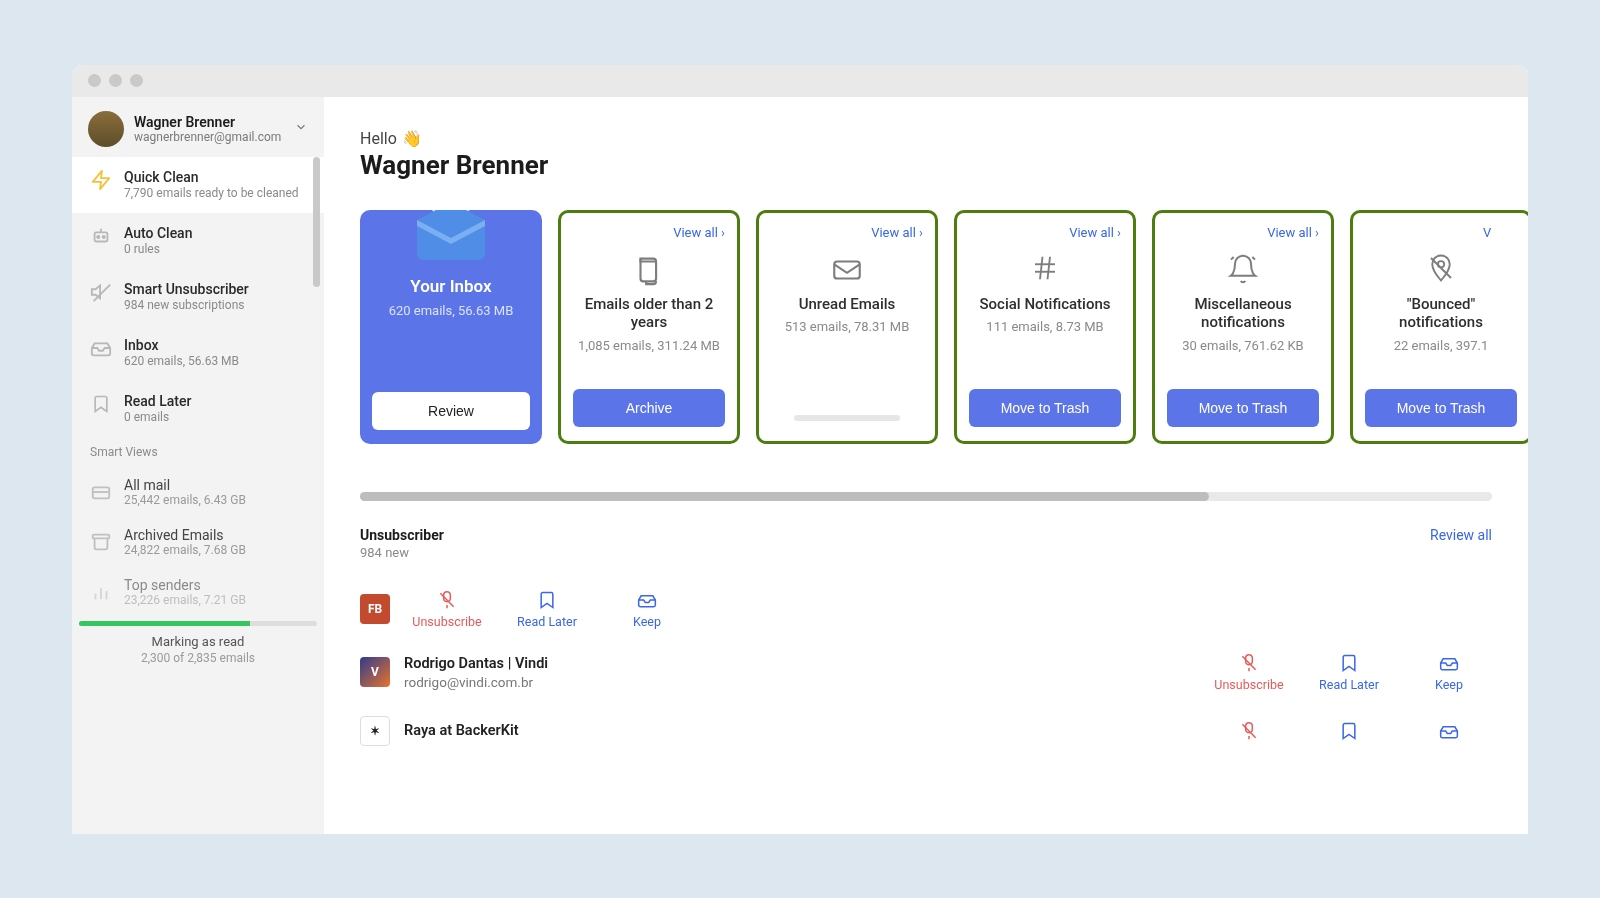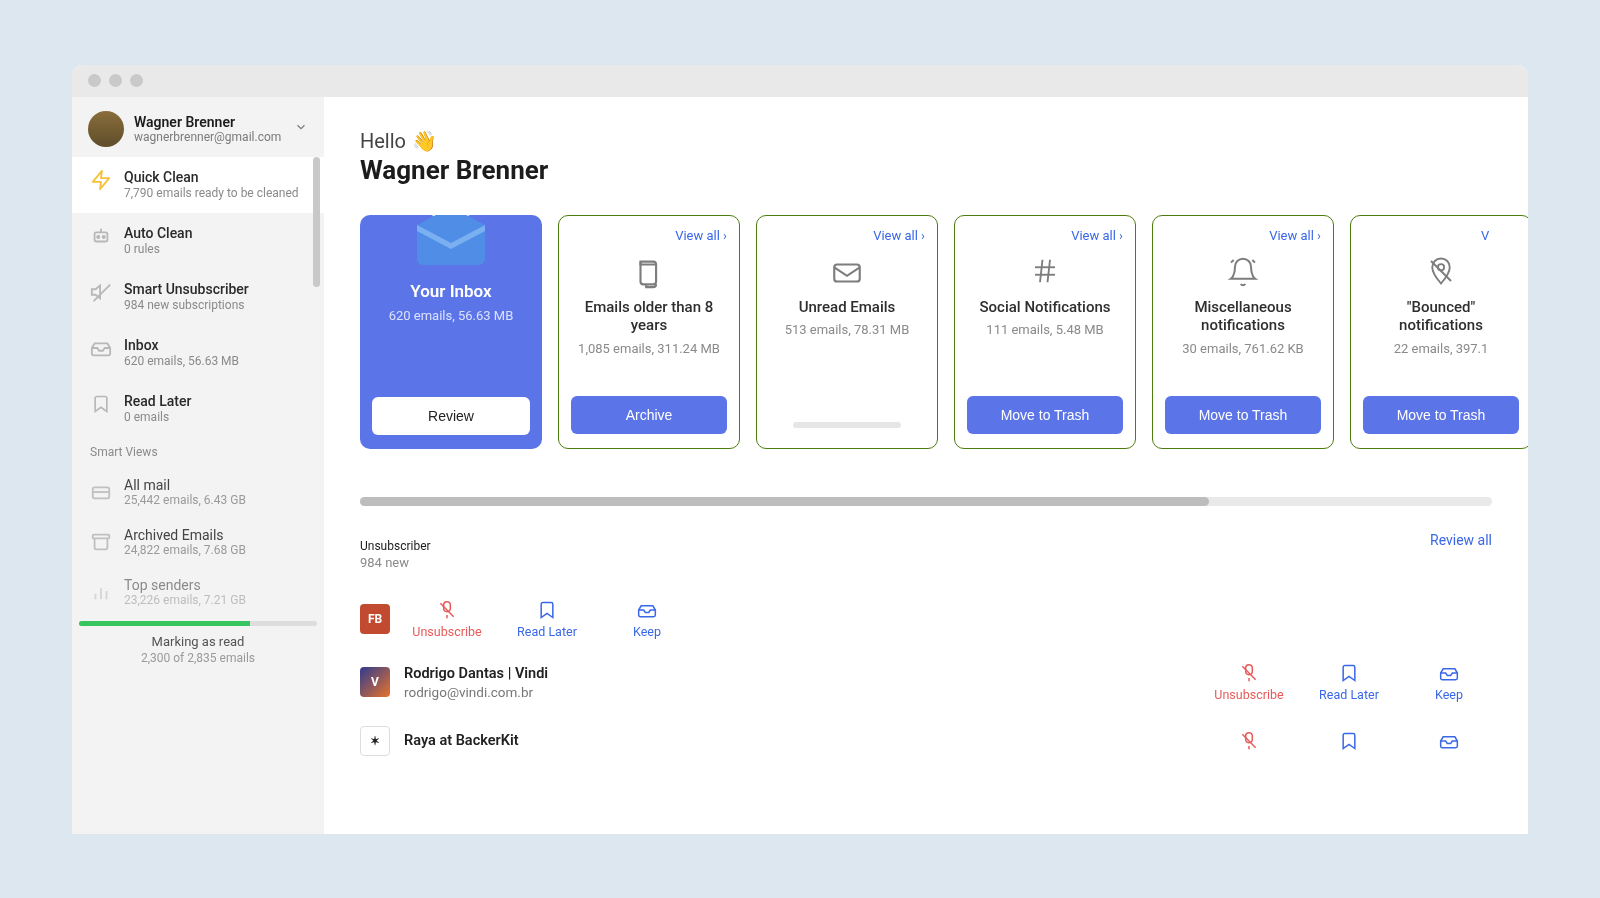--- a/index.html
+++ b/index.html
@@ -78,34 +78,34 @@
   .progress-sub { text-align: center; font-size: 12px; color: #9a9a9a; margin-top: 2px; }
   .sidebar-scrollbar { position: absolute; right: 4px; top: 60px; width: 7px; height: 130px; background: #c9c9c9; border-radius: 4px; }
   .main {
     flex: 1;
     background: #fff;
     padding: 32px 0 0 36px;
     overflow: hidden;
     display: flex;
     flex-direction: column;
   }
-  .hello { font-size: 20px; color: #444; font-weight: 400; display:flex; align-items:center; gap:6px; }
+  .hello { font-size: 16px; color: #444; font-weight: 400; display:flex; align-items:center; gap:6px; }
   .user { font-size: 26px; font-weight: 700; color: #1c1c1c; margin-top: 2px; }
   .cards {
     display: flex;
     gap: 16px;
     margin-top: 30px;
     overflow-x: hidden;
     padding-bottom: 30px;
     position: relative;
   }
   .card {
     width: 182px;
     height: 234px;
-    border: 1px solid #4d7c0f;
+    border: 3px solid #4d7c0f;
     border-radius: 10px;
     flex-shrink: 0;
     display: flex;
     flex-direction: column;
     padding: 12px 12px 14px 12px;
     position: relative;
   }
   .card .viewall { position: absolute; top: 12px; right: 12px; font-size: 13px; color: #3a67e8; cursor: pointer; }
   .card .card-icon { display:flex; justify-content:center; margin-top: 28px; margin-bottom: 8px; height:34px; color:#7d7d7d;}
   .card .card-title { text-align: center; font-size: 15px; color: #2e2e2e; font-weight: 500; line-height:1.25;}
@@ -129,21 +129,21 @@
     overflow: visible;
   }
   .card.primary .illus { height: 88px; display:flex; justify-content:center; align-items:flex-end; margin-top:-34px; position:relative;}
   .card.primary .card-title { color: #fff; font-size: 17px; font-weight: 600; margin-top: 12px;}
   .card.primary .card-sub { color: #dbe2ff; }
   .card.primary .card-btn { background: #fff; color: #222; }
   .card.unread .placeholder-line { height:6px; background:#e6e6e6; border-radius:3px; margin:4px auto 0; }
   .h-scroll { height: 9px; background: #e9e9e9; border-radius: 5px; margin-top: 18px; margin-right: 36px; position:relative; }
   .h-thumb { position:absolute; left:0; height:9px; width: 75%; background:#bdbdbd; border-radius:5px;}
   .unsub-head { display:flex; justify-content:space-between; align-items:flex-start; margin-top: 26px; padding-right: 36px;}
-  .unsub-title { font-size: 12px; font-weight: 400; color: #1c1c1c; margin-top: 7px; }
+  .unsub-title { font-size: 14px; font-weight: 700; color: #1c1c1c; }
   .unsub-sub { font-size: 13px; color: #8a8a8a; margin-top: 2px; }
   .review-all { font-size: 14px; color: #3a67e8; cursor:pointer; }
   .unsub-list { margin-top: 18px; padding-right: 36px; }
   .unsub-row { display:flex; align-items:center; gap:14px; padding: 12px 0; }
   .sender-badge { width:30px; height:30px; border-radius:4px; display:flex; align-items:center; justify-content:center; font-weight:700; font-size:12px; color:#fff; flex-shrink:0;}
   .sender-text { flex:1; }
   .sender-name { font-size: 14.5px; font-weight: 600; color: #222; }
   .sender-email { font-size: 13.5px; color: #777; margin-top: 2px;}
   .row-action { display:flex; flex-direction:column; align-items:center; gap:4px; width: 86px; cursor:pointer;}
   .row-action.unsub { color: #e75a5a; }
@@ -320,21 +320,21 @@
 
         <div class="card">
           <span class="viewall"><span>View all</span> ›</span>
           <div class="card-icon">
             <svg width="34" height="34" viewBox="0 0 24 24" fill="none" stroke="currentColor" stroke-width="1.5">
                 <path d="M6 4h9a2 2 0 0 1 2 2v12a2 2 0 0 1-2 2H8a2 2 0 0 1-2-2V4z"></path>
                 <path d="M6 4v2h11"></path>
                 <path d="M10 20v2h5a2 2 0 0 0 2-2"></path>
               </svg>
           </div>
-          <div class="card-title">Emails older than 8 years</div>
+          <div class="card-title">Emails older than 2 years</div>
           <div class="card-sub">1,085 emails, 311.24 MB</div>
           <button class="card-btn">Archive</button>
         </div>
 
         <div class="card unread">
           <span class="viewall"><span>View all</span> ›</span>
           <div class="card-icon">
             <svg width="34" height="34" viewBox="0 0 24 24" fill="none" stroke="currentColor" stroke-width="1.5">
                 <rect x="3" y="6" width="18" height="12" rx="2"></rect>
                 <path d="M3 8l9 6 9-6"></path>
@@ -351,21 +351,21 @@
           <span class="viewall"><span>View all</span> ›</span>
           <div class="card-icon">
             <svg width="30" height="30" viewBox="0 0 24 24" fill="none" stroke="currentColor" stroke-width="1.5">
                 <line x1="4" y1="9" x2="20" y2="9"></line>
                 <line x1="4" y1="15" x2="20" y2="15"></line>
                 <line x1="10" y1="3" x2="8" y2="21"></line>
                 <line x1="16" y1="3" x2="14" y2="21"></line>
               </svg>
           </div>
           <div class="card-title">Social Notifications</div>
-          <div class="card-sub">111 emails, 5.48 MB</div>
+          <div class="card-sub">111 emails, 8.73 MB</div>
           <button class="card-btn">Move to Trash</button>
         </div>
 
         <div class="card">
           <span class="viewall"><span>View all</span> ›</span>
           <div class="card-icon">
             <svg width="32" height="32" viewBox="0 0 24 24" fill="none" stroke="currentColor" stroke-width="1.5">
                 <path d="M18 8a6 6 0 0 0-12 0c0 7-3 9-3 9h18s-3-2-3-9"></path>
                 <path d="M13.7 21a2 2 0 0 1-3.4 0"></path>
                 <line x1="3" y1="5" x2="5" y2="3"></line>

